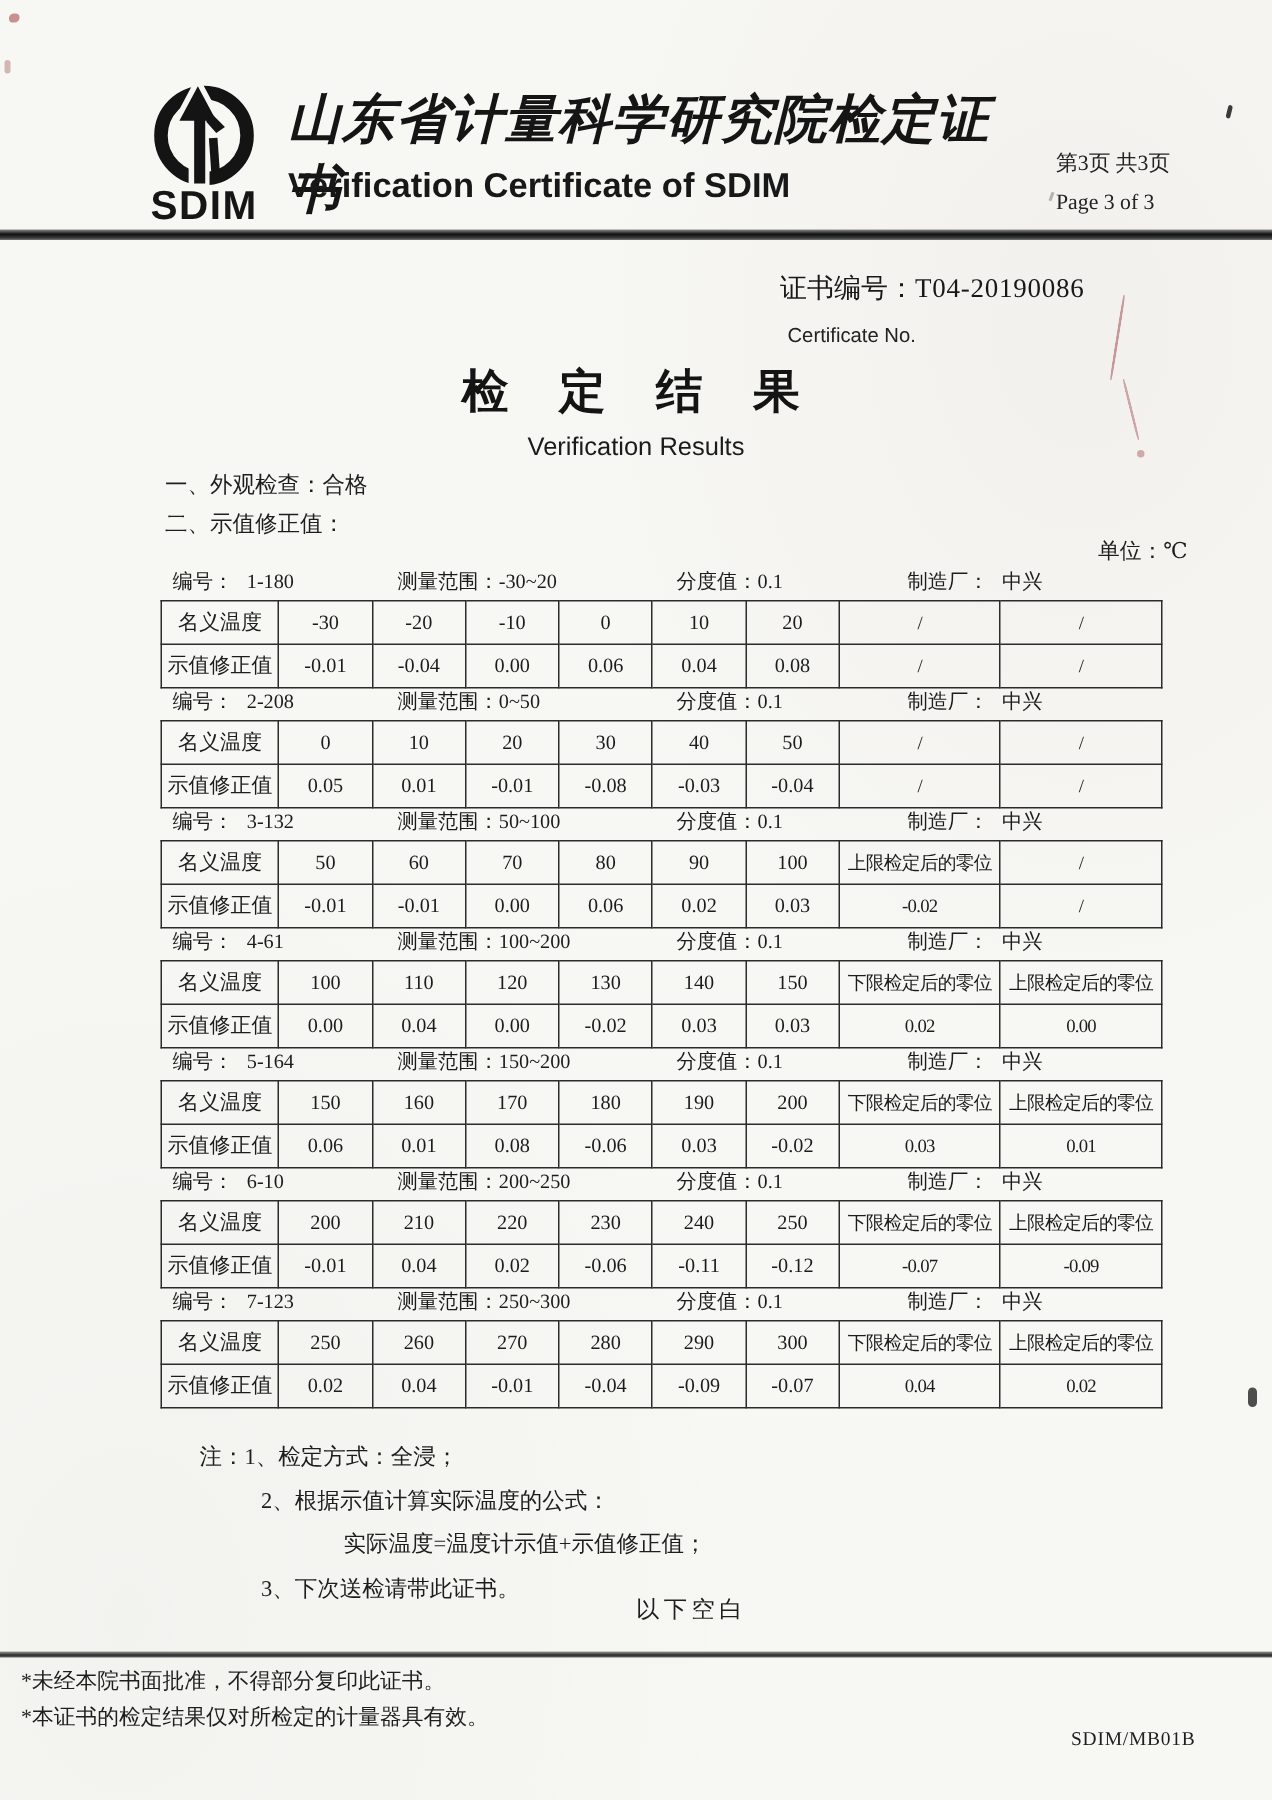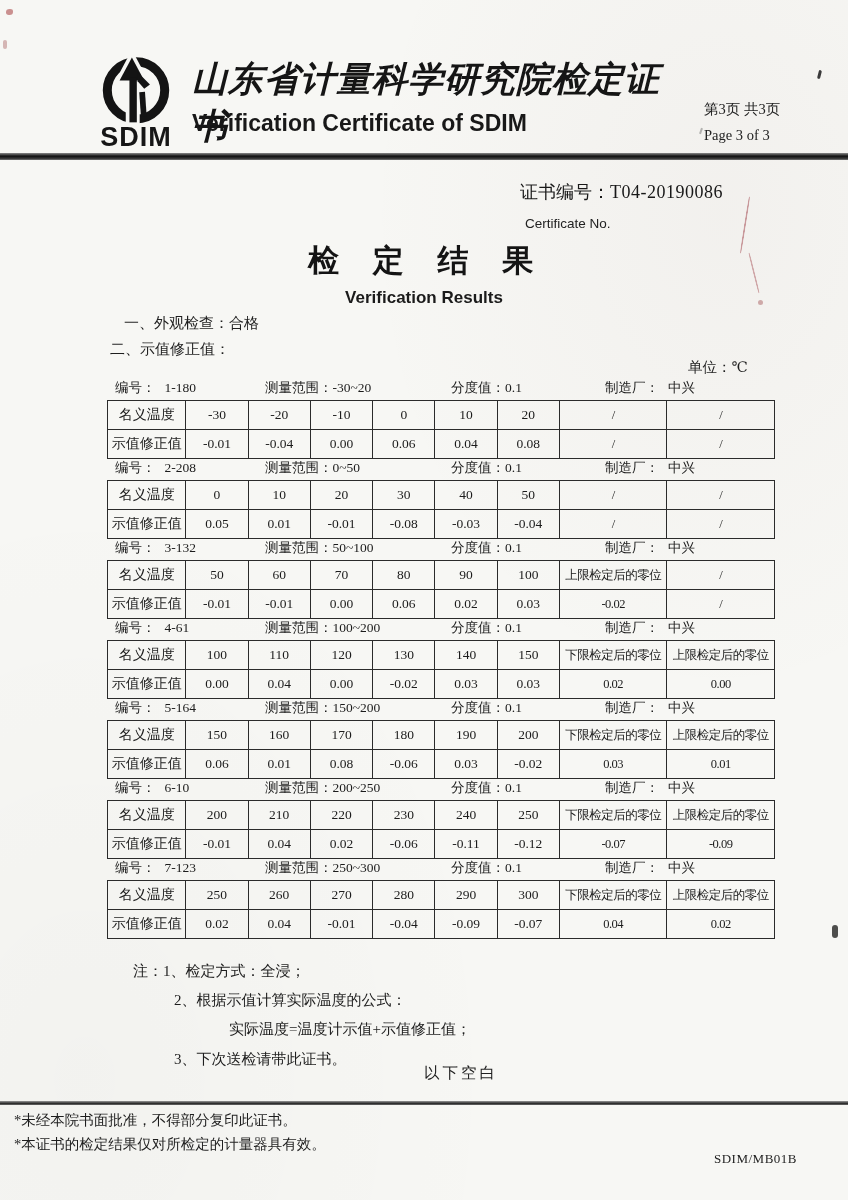--- a/index.html
+++ b/index.html
@@ -28,24 +28,24 @@
     background:linear-gradient(180deg,#8a8a8a 0%,#101010 45%,#3a3a3a 80%,#777 100%); }
 
   
   .cert-no { position:absolute; left:520px; top:180px; font-size:18px; color:#181818; }
   .cert-no .num { letter-spacing:0.5px; }
   .cert-no-sub { position:absolute; left:525px; top:216px;
     font-family:"Liberation Sans","DejaVu Sans",sans-serif; font-size:13.5px; color:#222; }
   .results-cn { position:absolute; left:0; top:240px; width:841px; text-align:center;
     font-size:31px; font-weight:bold; letter-spacing:13px; text-indent:13px; color:#141414; }
   .results-en { position:absolute; left:0; top:288px; width:848px; text-align:center;
-    font-family:"Liberation Sans","DejaVu Sans",sans-serif; font-size:17px; color:#1b1b1b;font-weight:bold; }
-  .item-line1 { position:absolute; left:110px; top:314px; font-size:15px;margin-left:14px; }
+    font-family:"Liberation Sans","DejaVu Sans",sans-serif; font-size:17px; color:#1b1b1b; }
+  .item-line1 { position:absolute; left:110px; top:314px; font-size:15px; }
   .item-line2 { position:absolute; left:110px; top:340px; font-size:15px; }
-  .unit-note { position:absolute; left:688px; top:358px; font-size:14.5px; }
+  .unit-note { position:absolute; left:732px; top:358px; font-size:14.5px; }
 
   
   .tables-section { position:absolute; left:107px; top:379px; width:672px; }
   .tgroup { }
   .tmeta { position:relative; height:21px; font-size:13.5px; color:#1c1c1c; white-space:nowrap; }
   .tmeta .m1 { position:absolute; left:8px; }
   .tmeta .m2 { position:absolute; left:158px; }
   .tmeta .m3 { position:absolute; left:344px; }
   .tmeta .m4 { position:absolute; left:498px; }
   .tmeta .mv { margin-left:9px; }

